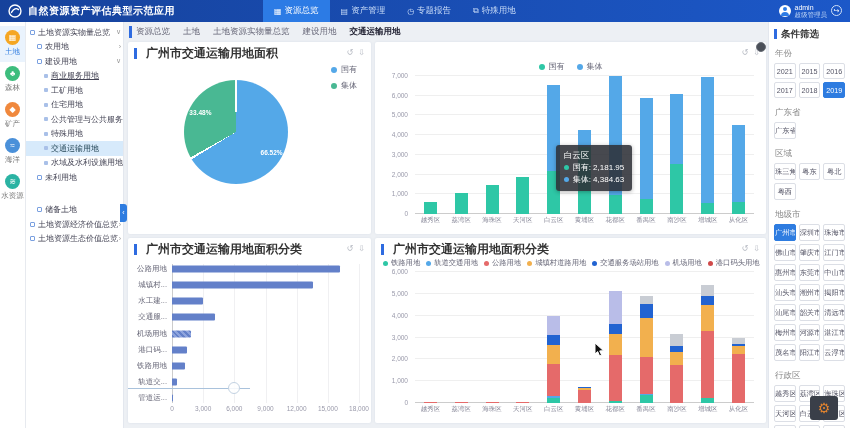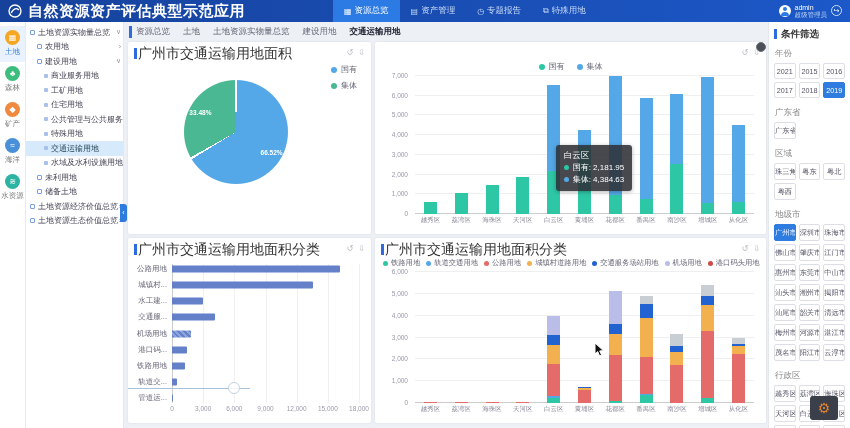--- a/index.html
+++ b/index.html
@@ -4,21 +4,21 @@
 <style>
   * { margin:0; padding:0; box-sizing:border-box; }
   html,body { background:#fff; }
   body { font-family:"Liberation Sans","DejaVu Sans",sans-serif; }
   #app { position:relative; width:850px; height:428px; background:#edf0f4; overflow:hidden; }
 
   
   #topbar { position:absolute; top:0; left:0; right:0; height:22px;
     background:linear-gradient(90deg,#16429c,#1c58c8); display:flex; align-items:center; color:#fff; z-index:30; }
   .logo { width:14px; height:14px; margin:0 6px 0 8px; flex:none; }
-  .app-title { font-size:15px; font-weight:bold; letter-spacing:0.5px; white-space:nowrap; }
+  .app-title { font-size:10px; font-weight:bold; letter-spacing:0.5px; white-space:nowrap; }
   #topnav-items { display:flex; margin-left:88px; height:100%; }
   .nav-item { display:flex; align-items:center; gap:3px; padding:0 11px; font-size:8.5px; color:#c9dcf8; cursor:pointer; }
   .nav-item .nav-glyph { font-size:8px; }
   .nav-item.active { background:#2c7be5; color:#fff; }
   #user-box { margin-left:auto; display:flex; align-items:center; gap:4px; margin-right:8px; }
   .avatar { width:12px; height:12px; border-radius:50%; background:#fff; position:relative; flex:none; }
   .avatar::before { content:""; position:absolute; left:4px; top:2px; width:4px; height:4px; border-radius:50%; background:#2c7be5; }
   .avatar::after { content:""; position:absolute; left:2px; top:7px; width:8px; height:4px; border-radius:4px 4px 0 0; background:#2c7be5; }
   .user-meta { display:flex; flex-direction:column; line-height:1.1; }
   .user-name { font-size:7px; }
@@ -44,21 +44,21 @@
   #collapse-tab { position:absolute; top:204px; left:120px; width:7px; height:18px; background:#2e7ce0; border-radius:0 3px 3px 0; color:#fff; font-size:7px; line-height:18px; text-align:center; z-index:25; cursor:pointer; }
 
   
   #content { position:absolute; top:22px; left:125px; width:643px; bottom:0; }
   #breadcrumb-items { height:19px; display:flex; align-items:center; gap:13px; padding-left:4px; font-size:8.5px; color:#667; }
   .crumb.first { border-left:3px solid #2e6be0; padding-left:4px; }
   .crumb.current { color:#223; font-weight:bold; }
   #panels { position:absolute; top:20px; left:3px; right:2px; bottom:5px; display:grid; grid-template-columns:243px 1fr; grid-template-rows:192px 1fr; gap:4px; }
   .panel { position:relative; background:#fff; border-radius:2px; box-shadow:0 0 3px rgba(30,60,120,0.08); overflow:hidden; }
   .panel-head { display:flex; align-items:flex-start; padding:6px 6px 0; }
-  .panel-title { font-size:14px; font-weight:normal; color:#333; border-left:3px solid #2e6be0; padding-left:1px; line-height:11px; }
+  .panel-title { font-size:12px; font-weight:bold; color:#333; border-left:3px solid #2e6be0; padding-left:9px; line-height:11px; }
   .panel-icons { margin-left:auto; display:flex; gap:5px; color:#b5b9c2; font-size:8px; line-height:10px; }
 
   
   #donut-area { position:absolute; left:56px; top:38px; width:104px; height:104px; }
   #donut-ring { position:absolute; inset:0; border-radius:50%; }
   #donut-hole { position:absolute; left:18px; top:18px; width:68px; height:68px; border-radius:50%; background:#fff; display:flex; flex-direction:column; align-items:center; justify-content:center; gap:2px; }
   #donut-value { font-size:13px; font-weight:bold; color:#333; }
   #donut-unit { font-size:7.5px; color:#aab; }
   .pct-label { position:absolute; transform:translate(-50%,-50%); font-size:6.5px; color:#fff; font-weight:bold; }
   #donut-legend { position:absolute; right:14px; top:22px; display:flex; flex-direction:column; gap:5px; }
@@ -188,21 +188,21 @@
         <div class="tree-item" style="padding-left: 11px;">
           <span class="sq"></span>
           <span>农用地</span>
           <span class="caret">›</span>
         </div>
         <div class="tree-item" style="padding-left: 11px;">
           <span class="sq"></span>
           <span>建设用地</span>
           <span class="caret">∨</span>
         </div>
-        <div class="tree-item" style="padding-left: 18px;">
+        <div class="tree-item" style="padding-left: 18px; text-decoration: underline;">
           <span class="leafdot"></span>
           <span>商业服务用地</span>
         </div>
         <div class="tree-item" style="padding-left: 18px;">
           <span class="leafdot"></span>
           <span>工矿用地</span>
         </div>
         <div class="tree-item" style="padding-left: 18px;">
           <span class="leafdot"></span>
           <span>住宅用地</span>
@@ -220,21 +220,21 @@
           <span>交通运输用地</span>
         </div>
         <div class="tree-item" style="padding-left: 18px;">
           <span class="leafdot"></span>
           <span>水域及水利设施用地</span>
         </div>
         <div class="tree-item" style="padding-left: 11px;">
           <span class="sq"></span>
           <span>未利用地</span>
         </div>
-        <div class="tree-item" style="padding-left: 11px;">
+        <div class="tree-item" style="padding-left: 11px; margin-top: 18px;">
           <span class="sq"></span>
           <span>储备土地</span>
         </div>
         <div class="tree-item" style="padding-left: 4px;">
           <span class="sq"></span>
           <span>土地资源经济价值总览</span>
           <span class="caret">›</span>
         </div>
         <div class="tree-item" style="padding-left: 4px;">
           <span class="sq"></span>

